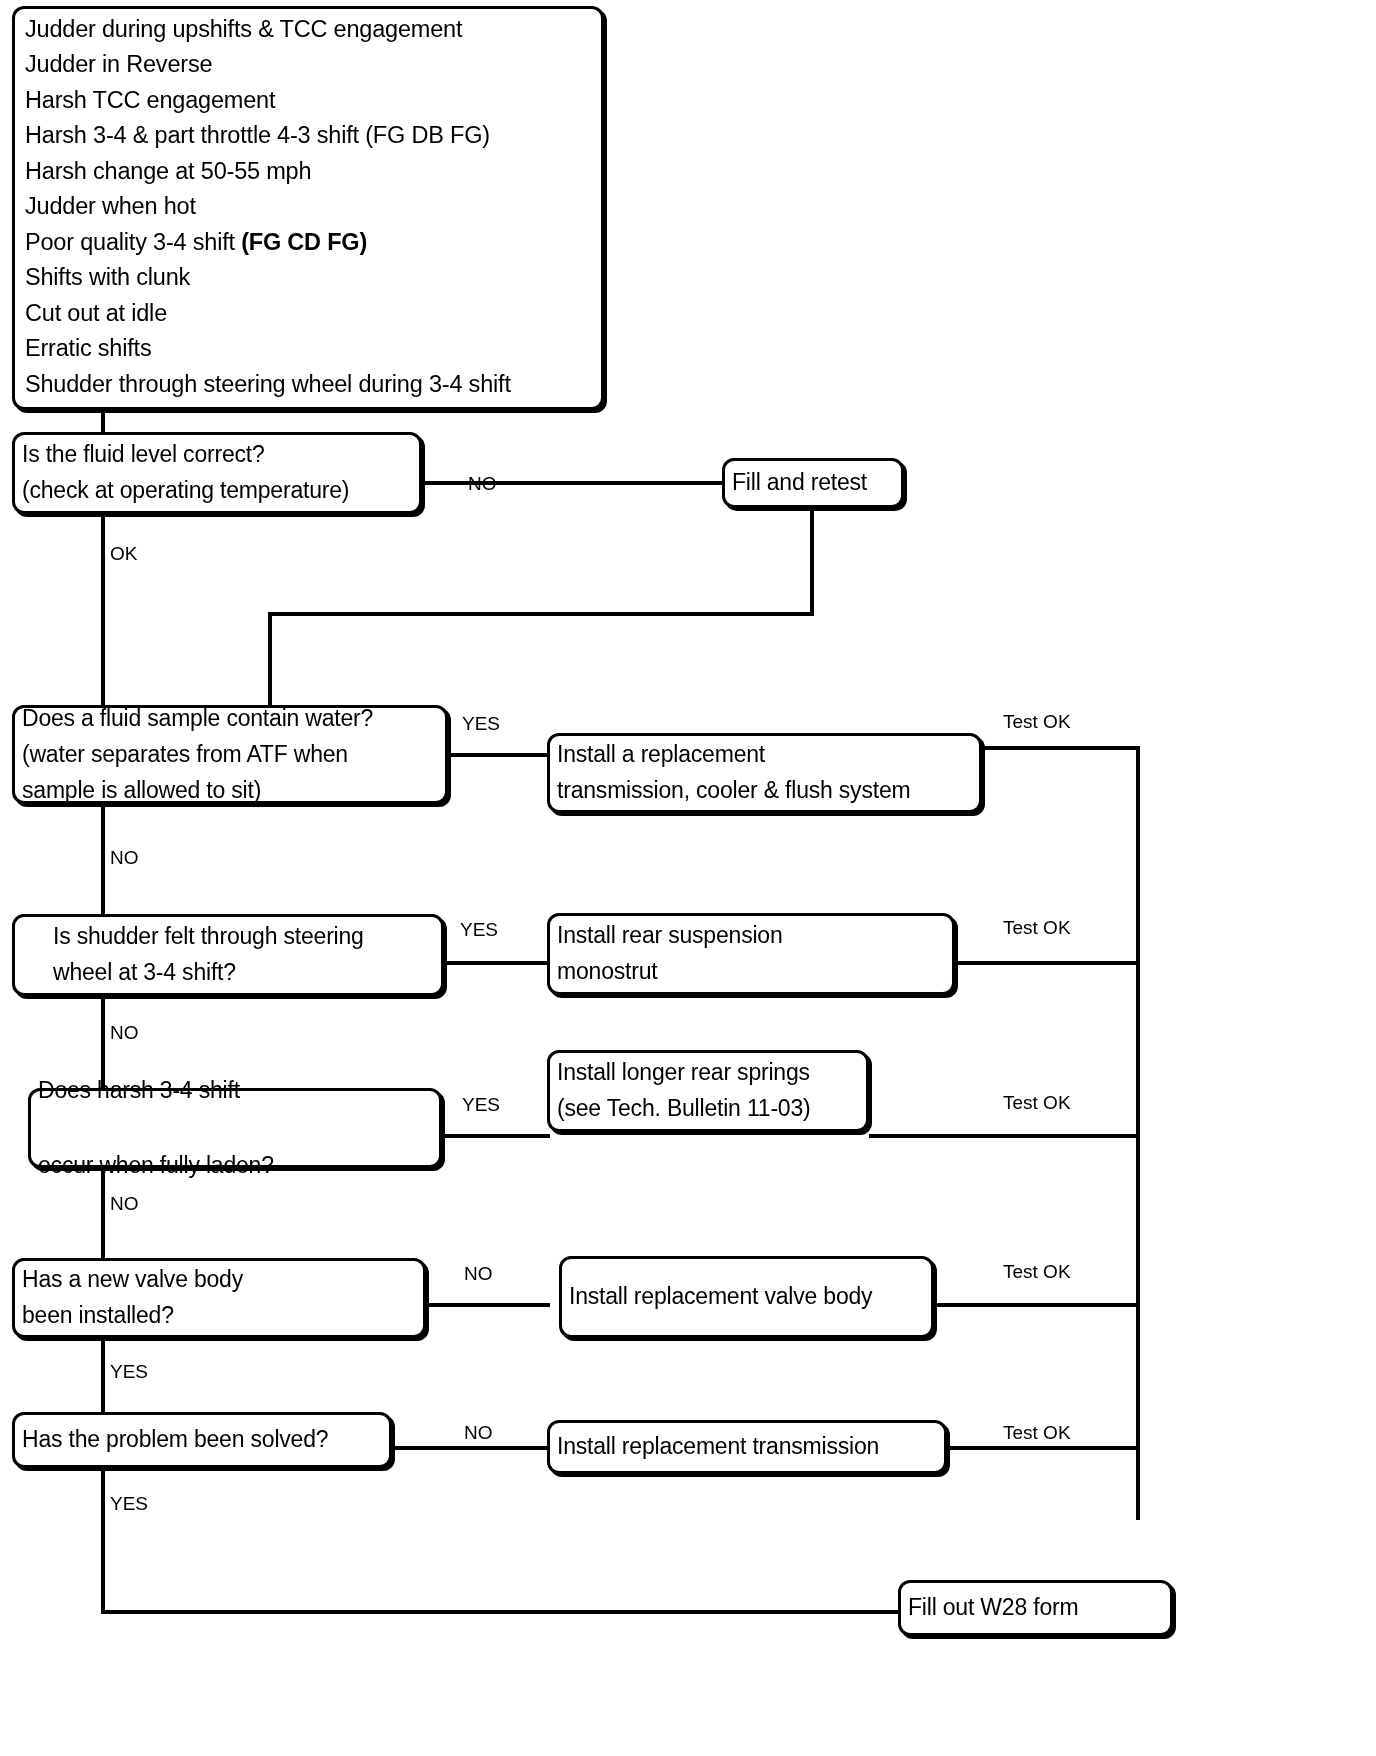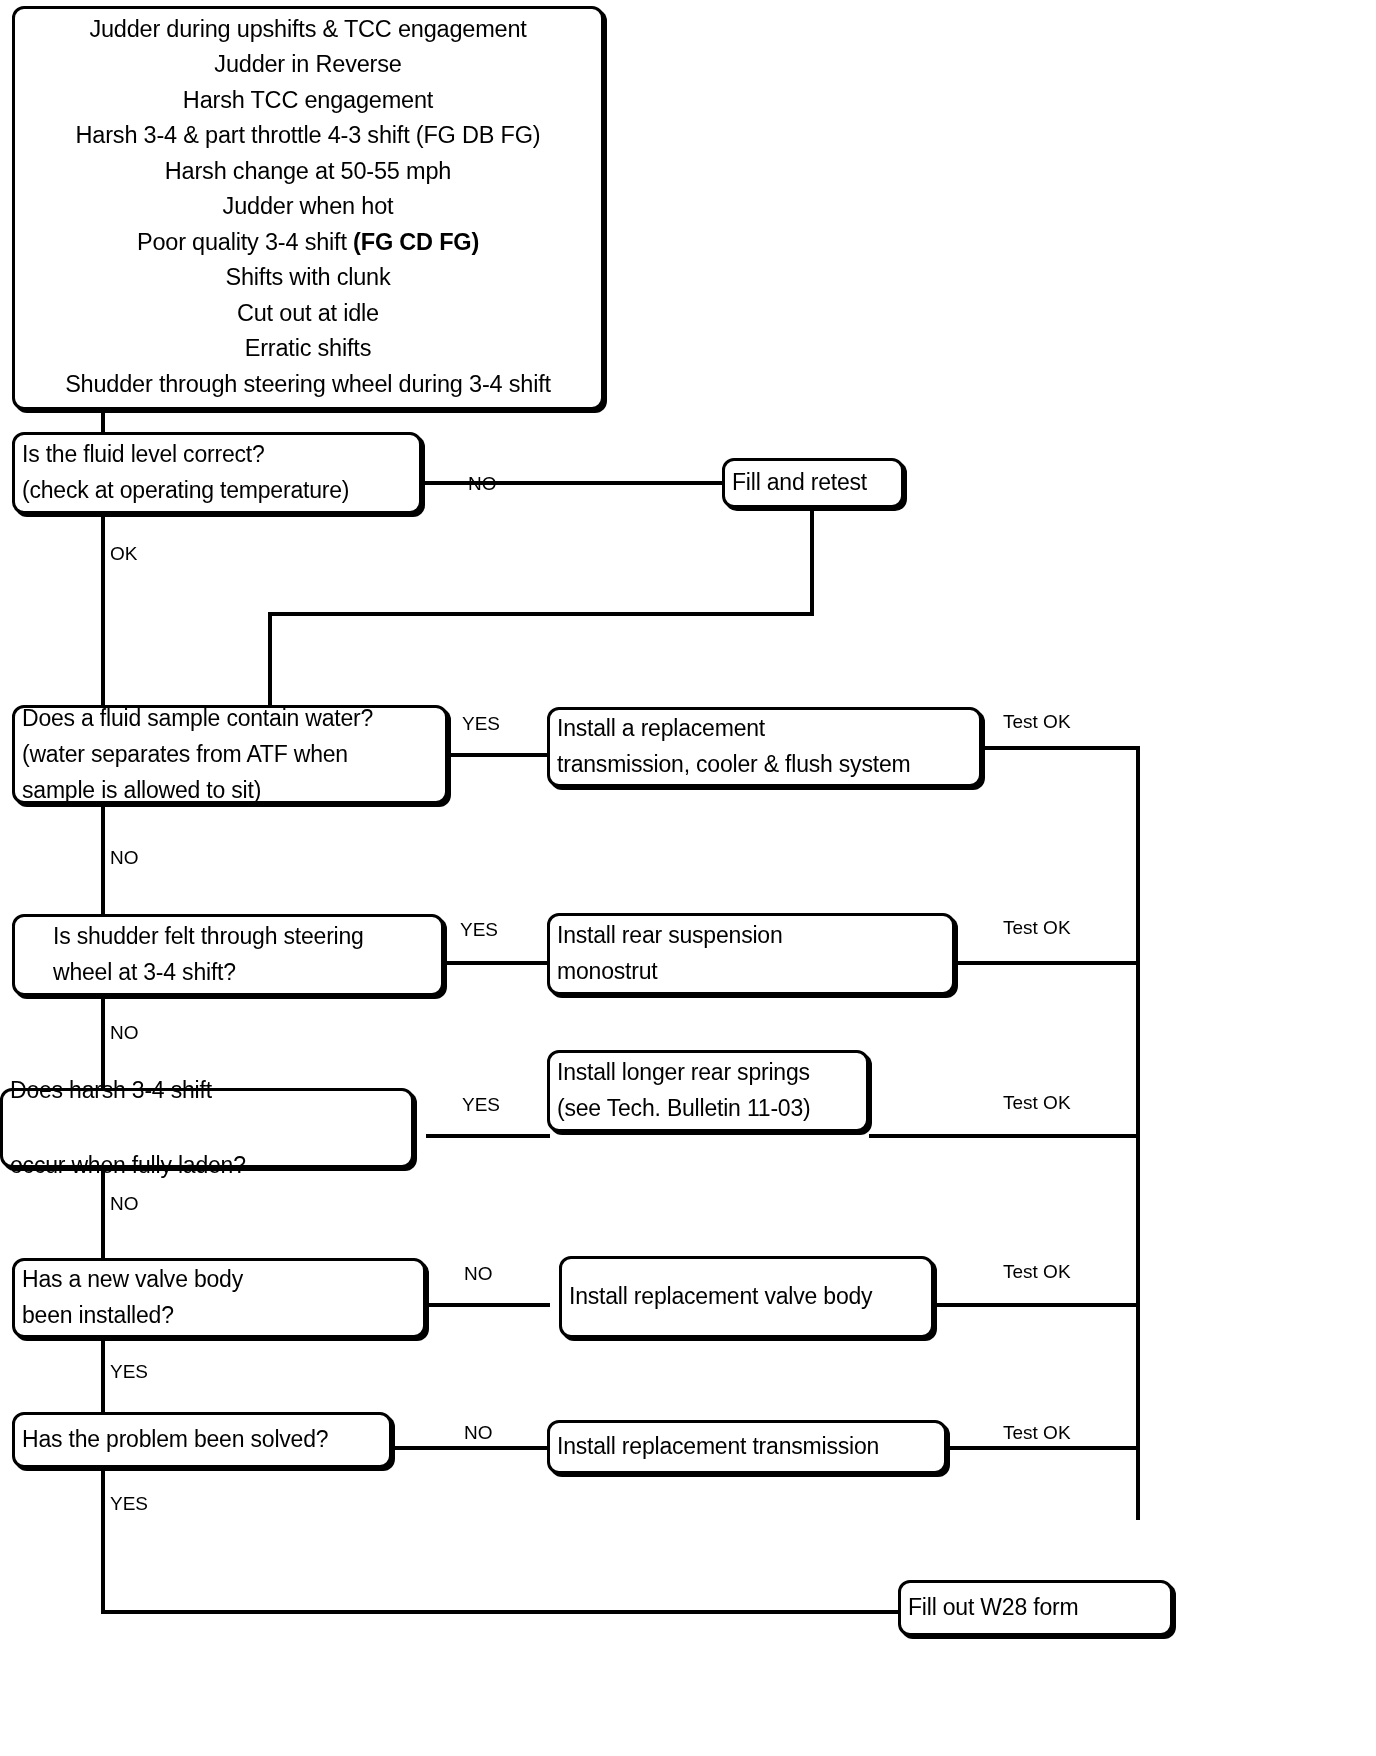--- a/index.html
+++ b/index.html
@@ -61,21 +61,21 @@
     z-index: 2;
   }
   .ln-h { height: 4px; }
   .ln-v { width: 4px; }
 </style>
 </head>
 <body>
 
 <div id="canvas">
 
-  <div class="node symptoms" style="left:12px; top:6px; width:592px; height:404px;text-align:center;">
+  <div class="node symptoms" style="left:12px; top:6px; width:592px; height:404px;">
     <span class="ln">Judder during upshifts &amp; TCC engagement</span>
     <span class="ln">Judder in Reverse</span>
     <span class="ln">Harsh TCC engagement</span>
     <span class="ln">Harsh 3-4 &amp; part throttle 4-3 shift (FG DB FG)</span>
     <span class="ln">Harsh change at 50-55 mph</span>
     <span class="ln">Judder when hot</span>
     <span class="ln"><span>Poor quality 3-4 shift </span><b>(FG CD FG)</b></span>
     <span class="ln">Shifts with clunk</span>
     <span class="ln">Cut out at idle</span>
     <span class="ln">Erratic shifts</span>
@@ -105,21 +105,21 @@
 
   <div class="node" style="left:12px; top:705px; width:436px; height:99px;">
     <span class="ln">Does a fluid sample contain water?</span>
     <span class="ln">(water separates from ATF when</span>
     <span class="ln">sample is allowed to sit)</span>
   </div>
 
   <div class="ln-h" style="left:448px; top:753px; width:100px;"></div>
   <div class="elabel" style="left:462px; top:712px;">YES</div>
 
-  <div class="node" style="left:547px; top:707px; width:435px; height:80px;justify-content:center;">
+  <div class="node" style="left:547px; top:733px; width:435px; height:80px;justify-content:center;">
     <span class="ln">Install a replacement</span>
     <span class="ln">transmission, cooler &amp; flush system</span>
   </div>
 
   <div class="ln-h" style="left:982px; top:746px; width:158px;"></div>
   <div class="elabel" style="left:1003px; top:710px;">Test OK</div>
 
   <div class="ln-v" style="left:1136px; top:746px; height:766px;"></div>
 
   <div class="ln-v" style="left:101px; top:804px; height:110px;"></div>
@@ -137,21 +137,21 @@
     <span class="ln">Install rear suspension</span>
     <span class="ln">monostrut</span>
   </div>
 
   <div class="ln-h" style="left:955px; top:961px; width:185px;"></div>
   <div class="elabel" style="left:1003px; top:916px;">Test OK</div>
 
   <div class="ln-v" style="left:101px; top:996px; height:92px;"></div>
   <div class="elabel" style="left:110px; top:1021px;">NO</div>
 
-  <div class="node" style="left:0; top:1088px; width:414px; height:80px;gap:39px;">
+  <div class="node" style="left:28px; top:1088px; width:414px; height:80px;gap:39px;">
     <span class="ln">Does harsh 3-4 shift</span>
     <span class="ln">occur when fully laden?</span>
   </div>
 
   <div class="ln-h" style="left:426px; top:1134px; width:124px;"></div>
   <div class="elabel" style="left:462px; top:1093px;">YES</div>
 
   <div class="node" style="left:547px; top:1050px; width:322px; height:82px;">
     <span class="ln">Install longer rear springs</span>
     <span class="ln">(see Tech. Bulletin 11-03)</span>

